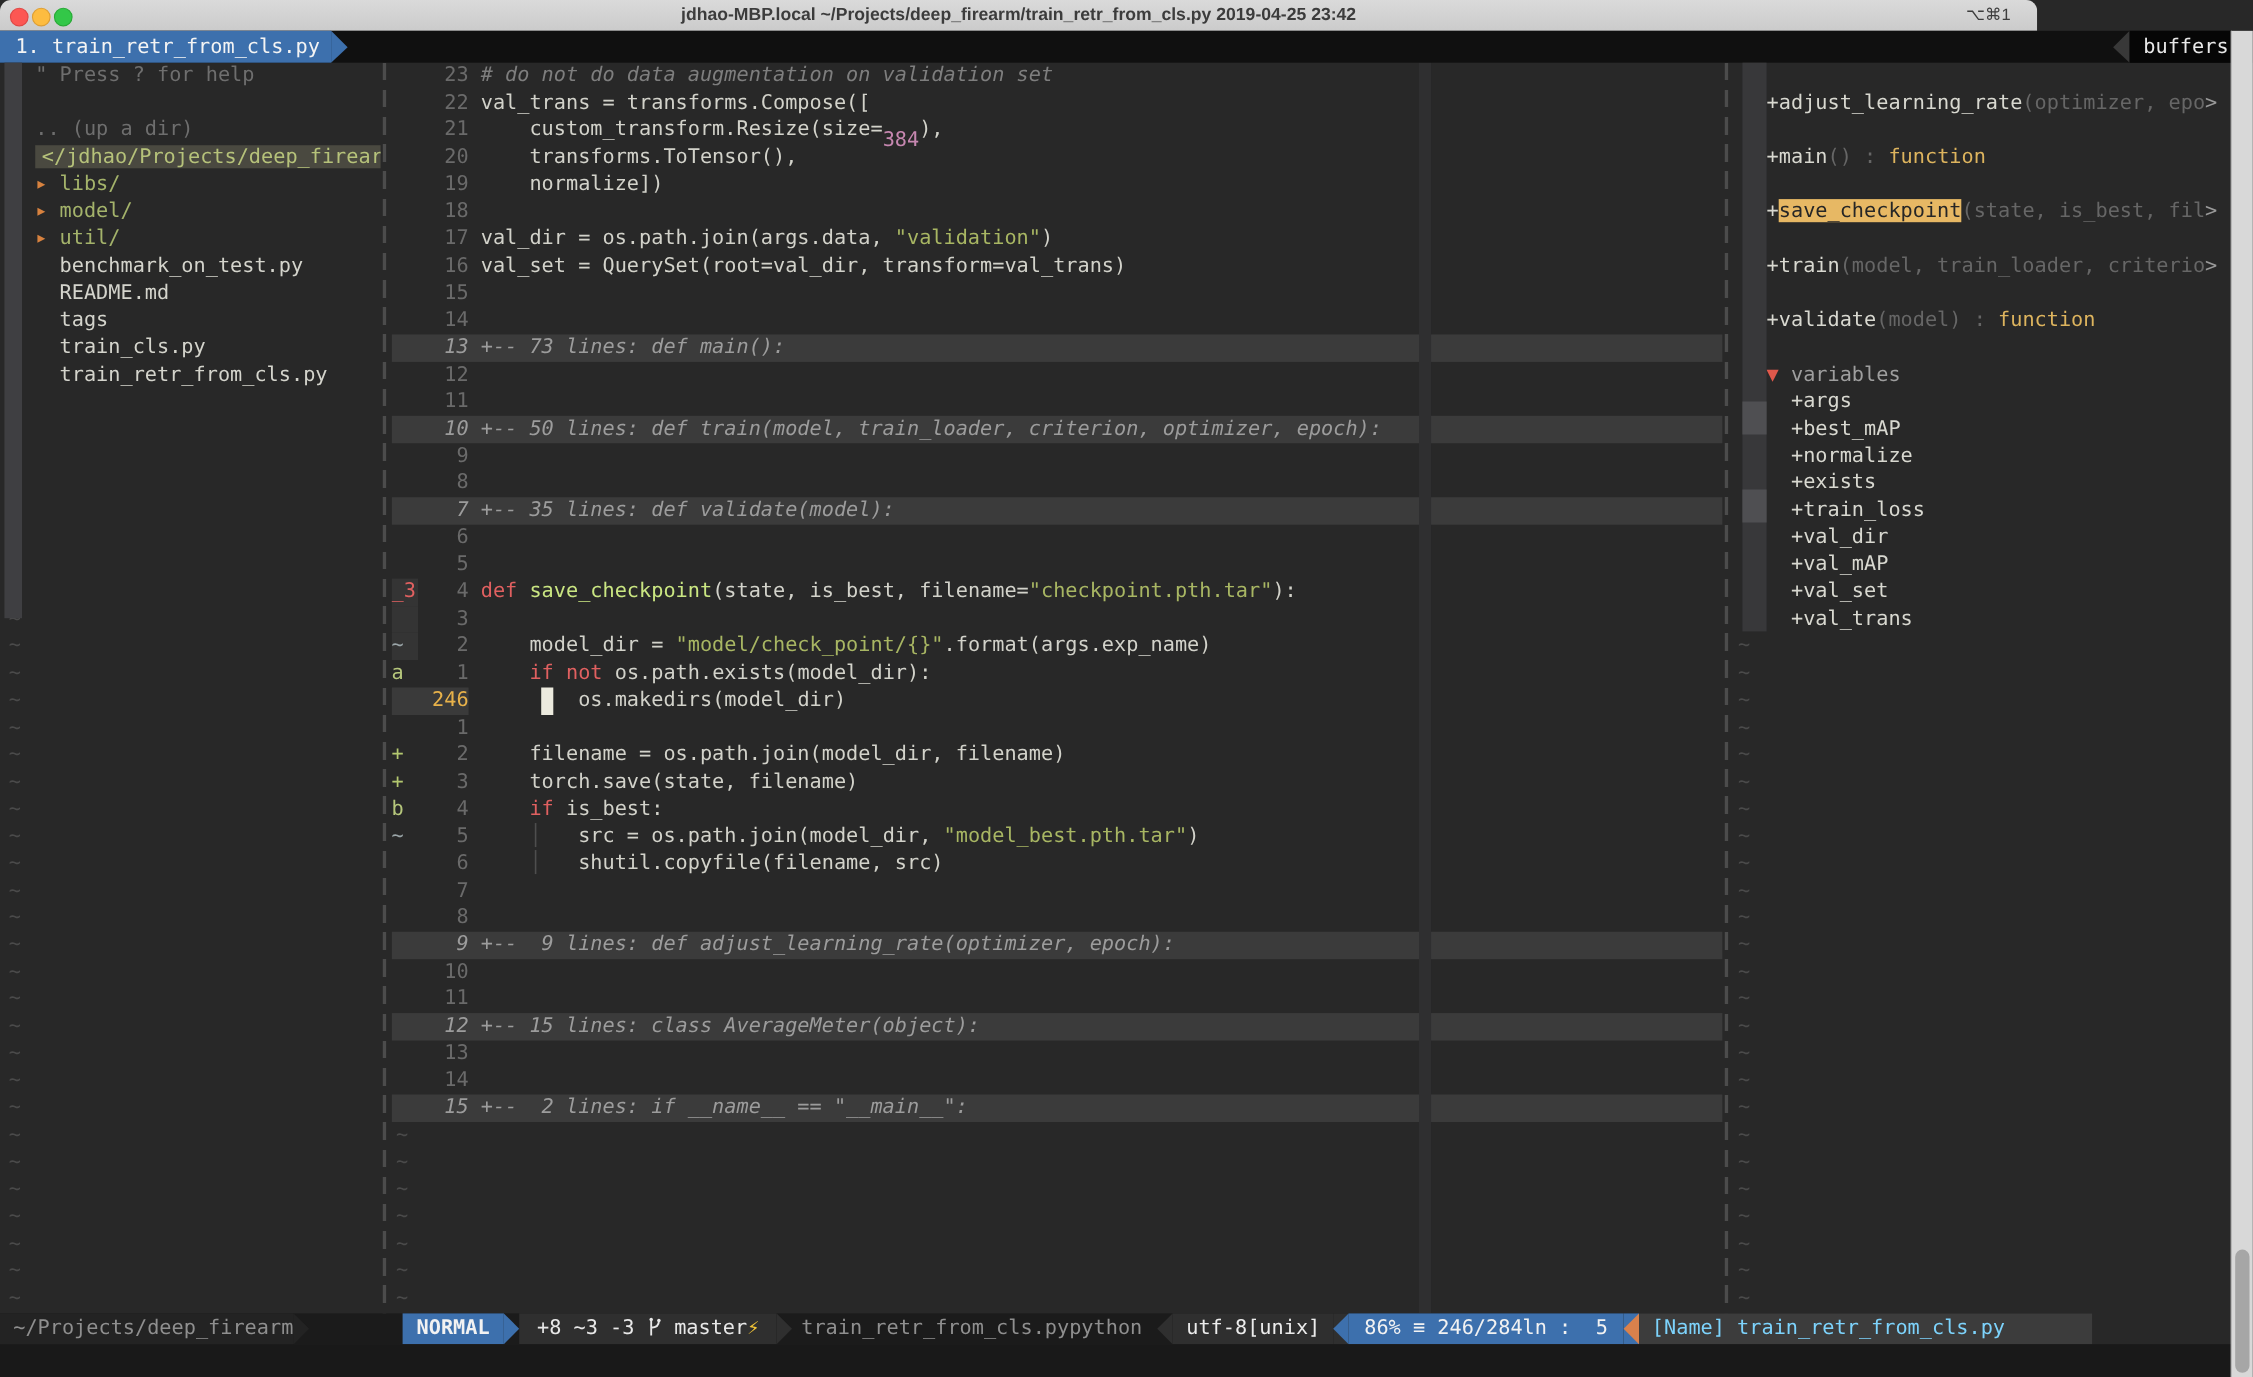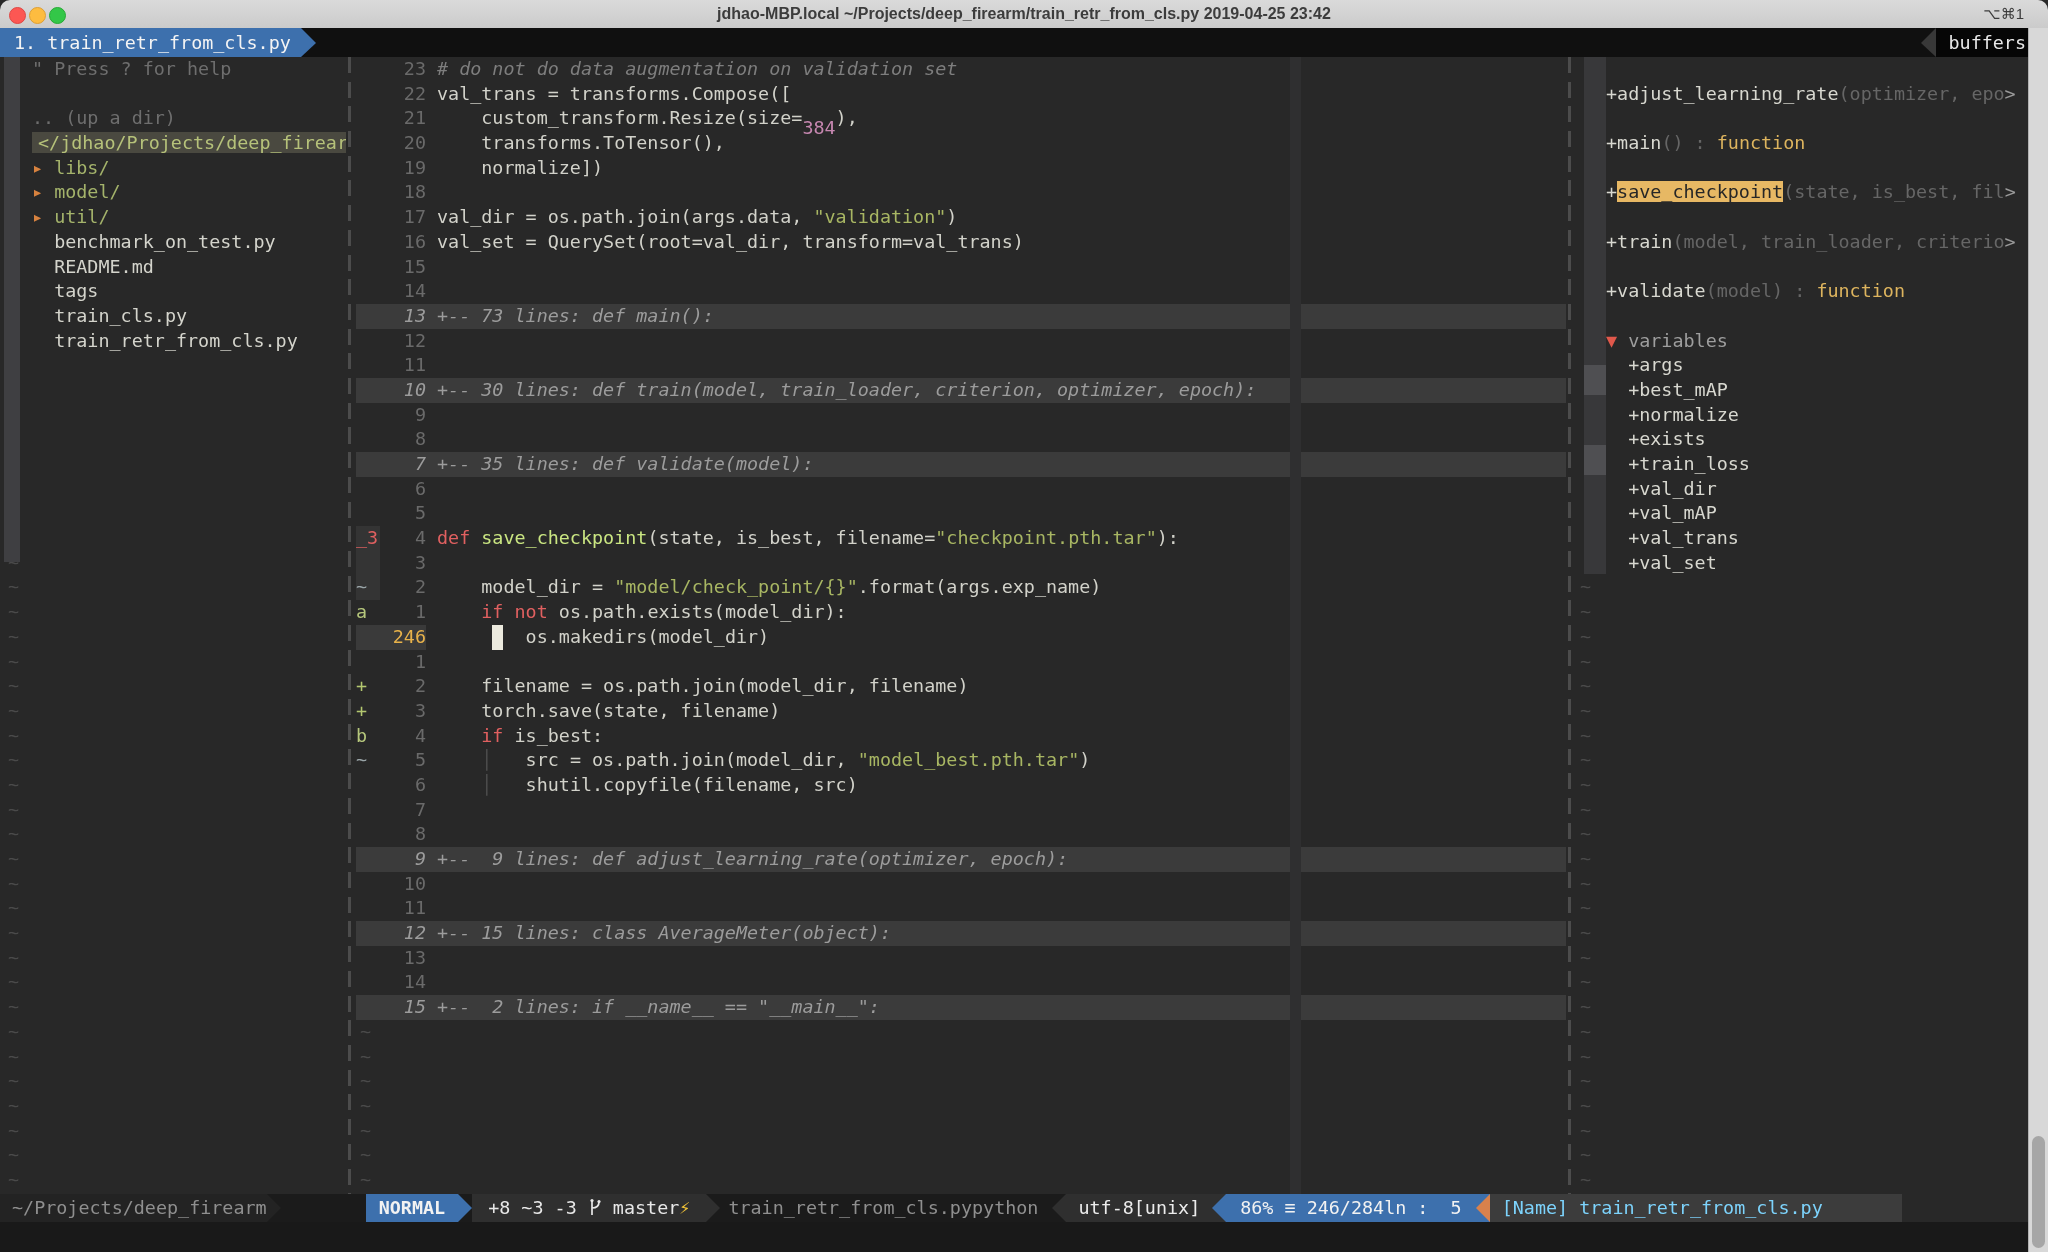--- a/index.html
+++ b/index.html
@@ -2,21 +2,21 @@
 <html><head>
 <meta charset="utf-8">
 <style>
   html,body{margin:0;padding:0;}
   body{
     width:2048px;height:1252px;background:#282828;overflow:hidden;
     font-family:"DejaVu Sans Mono",monospace;position:relative;
   }
   
   #titlebar{
-    position:absolute;left:0;top:0;width:2048px;height:28px;
+    position:absolute;left:0;top:0;width:1852px;height:28px;
     background:linear-gradient(#dadada,#cbcbcb);
     border-bottom:1px solid #9e9e9e;
     border-radius:10px 10px 0 0;
     font-family:"Liberation Sans","DejaVu Sans",sans-serif;
   }
   .light{position:absolute;top:7px;width:15px;height:15px;border-radius:50%;}
   #light-close{left:9px;background:#fc5753;border:1px solid #df4744;}
   #light-min{left:29px;background:#fdbc40;border:1px solid #de9f34;}
   #light-zoom{left:49px;background:#33c748;border:1px solid #27aa35;}
   #titlebar-title{
@@ -174,21 +174,21 @@
     <div class="r coderow"><span class="sign"></span><span class="num">20</span><span class="gap"></span><span class="sg-t">    transforms.ToTensor(),</span></div>
     <div class="r coderow"><span class="sign"></span><span class="num">19</span><span class="gap"></span><span class="sg-t">    normalize])</span></div>
     <div class="r coderow"><span class="sign"></span><span class="num">18</span><span class="gap"></span></div>
     <div class="r coderow"><span class="sign"></span><span class="num">17</span><span class="gap"></span><span class="sg-t">val_dir = os.path.join(args.data, </span><span class="sg-s">"validation"</span><span class="sg-t">)</span></div>
     <div class="r coderow"><span class="sign"></span><span class="num">16</span><span class="gap"></span><span class="sg-t">val_set = QuerySet(root=val_dir, transform=val_trans)</span></div>
     <div class="r coderow"><span class="sign"></span><span class="num">15</span><span class="gap"></span></div>
     <div class="r coderow"><span class="sign"></span><span class="num">14</span><span class="gap"></span></div>
     <div class="r coderow foldrow"><span class="sign"></span><span class="num foldn">13</span><span class="gap"></span><span class="sg-fold">+-- 73 lines: def main():</span></div>
     <div class="r coderow"><span class="sign"></span><span class="num">12</span><span class="gap"></span></div>
     <div class="r coderow"><span class="sign"></span><span class="num">11</span><span class="gap"></span></div>
-    <div class="r coderow foldrow"><span class="sign"></span><span class="num foldn">10</span><span class="gap"></span><span class="sg-fold">+-- 30 lines: def train(model, train_loader, criterion, optimizer, epoch):</span></div>
+    <div class="r coderow foldrow"><span class="sign"></span><span class="num foldn">10</span><span class="gap"></span><span class="sg-fold">+-- 50 lines: def train(model, train_loader, criterion, optimizer, epoch):</span></div>
     <div class="r coderow"><span class="sign"></span><span class="num">9</span><span class="gap"></span></div>
     <div class="r coderow"><span class="sign"></span><span class="num">8</span><span class="gap"></span></div>
     <div class="r coderow foldrow"><span class="sign"></span><span class="num foldn">7</span><span class="gap"></span><span class="sg-fold">+-- 35 lines: def validate(model):</span></div>
     <div class="r coderow"><span class="sign"></span><span class="num">6</span><span class="gap"></span></div>
     <div class="r coderow"><span class="sign"></span><span class="num">5</span><span class="gap"></span></div>
     <div class="r coderow"><span class="sign sb"><span class="sg-sr">_3</span></span><span class="num">4</span><span class="gap"></span><span class="sg-k">def</span><span class="sg-t"> </span><span class="sg-f">save_checkpoint</span><span class="sg-t">(state, is_best, filename=</span><span class="sg-s">"checkpoint.pth.tar"</span><span class="sg-t">):</span></div>
     <div class="r coderow"><span class="sign sb"></span><span class="num">3</span><span class="gap"></span></div>
     <div class="r coderow"><span class="sign sb"><span class="sg-sm">~</span></span><span class="num">2</span><span class="gap"></span><span class="sg-t">    model_dir = </span><span class="sg-s">"model/check_point/{}"</span><span class="sg-t">.format(args.exp_name)</span></div>
     <div class="r coderow"><span class="sign"><span class="sg-sa">a</span></span><span class="num">1</span><span class="gap"></span><span class="sg-t">    </span><span class="sg-k">if</span><span class="sg-t"> </span><span class="sg-k">not</span><span class="sg-t"> os.path.exists(model_dir):</span></div>
     <div class="r coderow"><span class="sign curg"></span><span class="num curn">246</span><span class="gap"></span><span class="sg-t">     </span><span class="sg-cur"> </span><span class="sg-t">  os.makedirs(model_dir)</span></div>
@@ -230,22 +230,22 @@
     <div class="r"><span class="sg-tn">+validate</span><span class="sg-tg">(model) : </span><span class="sg-ty">function</span></div>
     <div class="r"></div>
     <div class="r"><span class="sg-ka">▼ </span><span class="sg-kt">variables</span></div>
     <div class="r"><span class="sg-tn">  +args</span></div>
     <div class="r"><span class="sg-tn">  +best_mAP</span></div>
     <div class="r"><span class="sg-tn">  +normalize</span></div>
     <div class="r"><span class="sg-tn">  +exists</span></div>
     <div class="r"><span class="sg-tn">  +train_loss</span></div>
     <div class="r"><span class="sg-tn">  +val_dir</span></div>
     <div class="r"><span class="sg-tn">  +val_mAP</span></div>
+    <div class="r"><span class="sg-tn">  +val_set</span></div>
     <div class="r"><span class="sg-tn">  +val_trans</span></div>
-    <div class="r"><span class="sg-tn">  +val_set</span></div>
     <div class="r tilde">~</div>
     <div class="r tilde">~</div>
     <div class="r tilde">~</div>
     <div class="r tilde">~</div>
     <div class="r tilde">~</div>
     <div class="r tilde">~</div>
     <div class="r tilde">~</div>
     <div class="r tilde">~</div>
     <div class="r tilde">~</div>
     <div class="r tilde">~</div>

